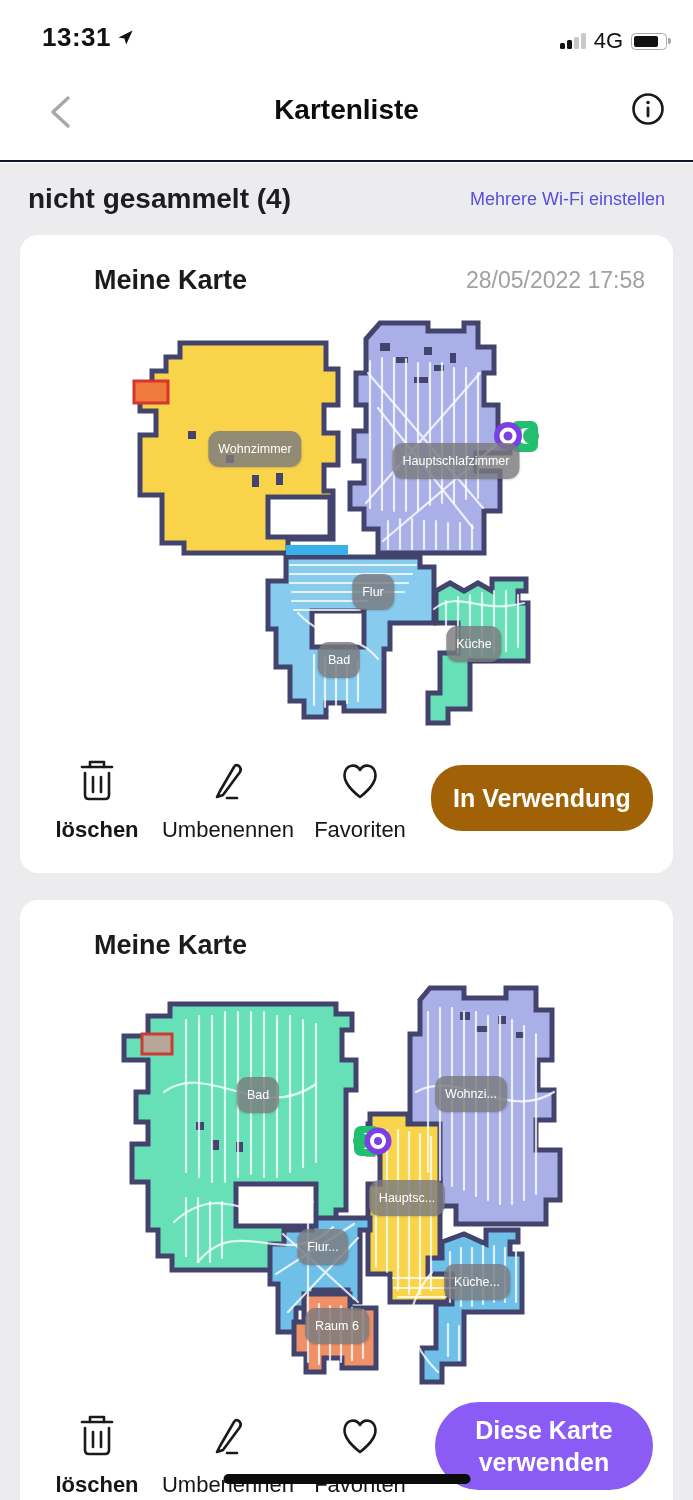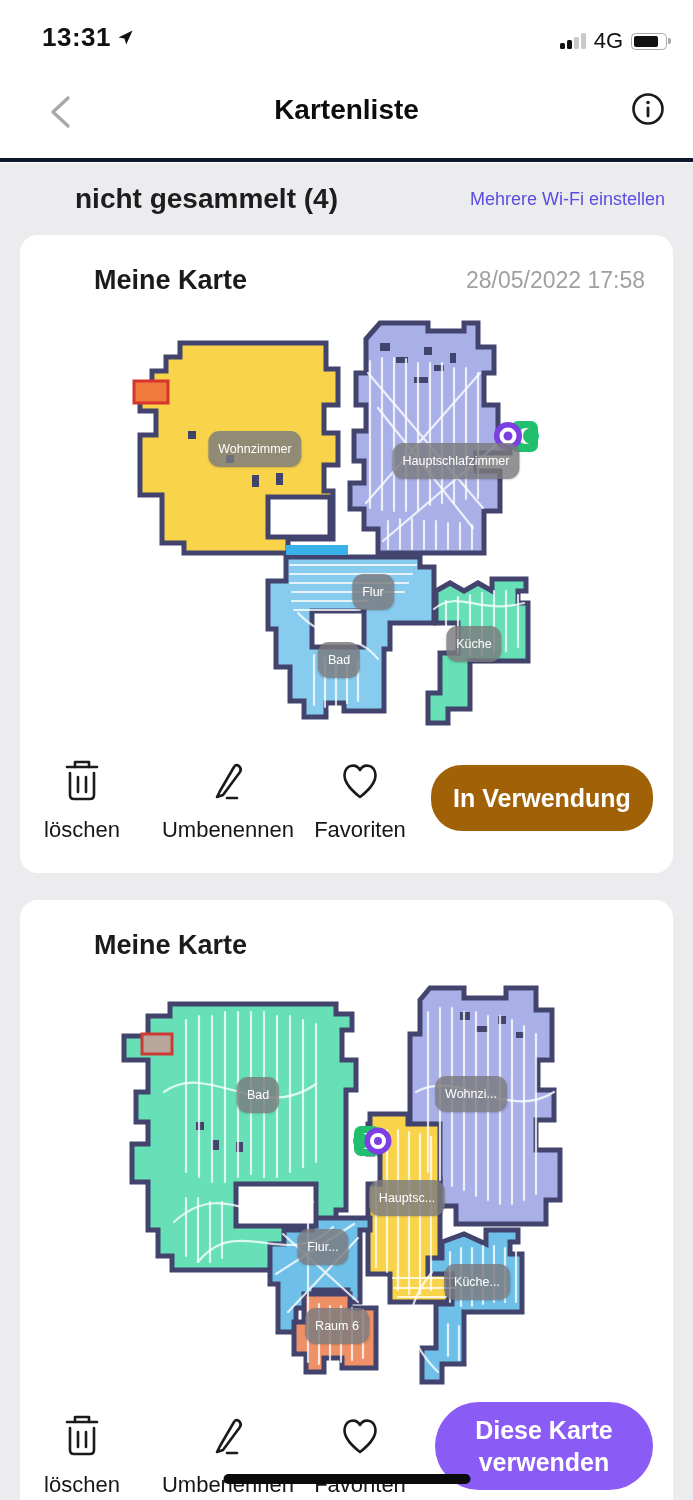--- a/index.html
+++ b/index.html
@@ -16,46 +16,46 @@
   .sig i { display:block; width:4.5px; border-radius:1.5px; background:#c9c9c9; }
   .sig i:nth-child(1){height:6px;background:#111;}
   .sig i:nth-child(2){height:9px;background:#111;}
   .sig i:nth-child(3){height:12px;}
   .sig i:nth-child(4){height:16px;}
   .sb-net { font-size:22px; font-weight:500; color:#111; }
   .batt { position:relative; width:36px; height:17px; border:1.5px solid #a9a9a9; border-radius:4.5px; }
   .batt .fill { position:absolute; left:2px; top:2px; bottom:2px; width:70%; background:#111; border-radius:2px; }
   .batt .tip { position:absolute; right:-5px; top:4.5px; width:3px; height:6px; background:#a9a9a9; border-radius:0 2px 2px 0; }
   
-  .nav { position:relative; height:100px; background:#fff; border-bottom:4px solid #0f172a; }
+  .nav { position:relative; height:100px; background:#fff; border-bottom:2px solid #0f172a; }
   .nav-title { position:absolute; left:0; right:0; top:32px; text-align:center; font-size:28px; font-weight:bold; color:#0c0c0c; }
   .back { position:absolute; left:44px; top:30px; width:34px; height:40px; cursor:pointer; }
   .info { position:absolute; right:28px; top:30px; width:34px; height:34px; cursor:pointer; }
   
   .content { position:absolute; top:163px; left:0; right:0; bottom:0; background:#ececee; overflow:hidden; }
-  .section-row { display:flex; justify-content:space-between; align-items:center; padding:20px 28px 14px 28px;margin-left:47px; }
+  .section-row { display:flex; justify-content:space-between; align-items:center; padding:20px 28px 14px 28px; }
   .section-title { font-size:28px; font-weight:bold; color:#1d1d1f; }
   .section-link { font-size:18px; color:#5a4de0; cursor:pointer; }
   .card { position:absolute; left:20px; width:653px; background:#fff; border-radius:18px; }
   .card1 { top:72px; height:638px; }
   .card2 { top:737px; height:640px; }
   .card-head { display:flex; justify-content:space-between; align-items:center; padding:30px 28px 0 34px;margin-left:40px; }
   .card-title { font-size:27px; font-weight:bold; color:#1b1b1d; }
   .card-date { font-size:23px; color:#a0a0a3; }
   .mapwrap { position:absolute; }
   .map1 { left:108px; top:78px; width:512px; height:434px; }
   .map2 { left:88px; top:72px; width:500px; height:418px; }
   .room-label { position:absolute; transform:translate(-50%,-50%); background:rgba(122,122,126,.82); color:#fff; font-size:12.5px; padding:11px 10px; border-radius:11px; white-space:nowrap; box-shadow:0 1px 2px rgba(0,0,0,.15); }
   
   .action { position:absolute; width:150px; transform:translateX(-50%); text-align:center; cursor:pointer; }
   .card1 .action { top:522px; }
   .card2 .action { top:512px; }
   .action svg { width:42px; height:46px; }
   .action-label { margin-top:10px; font-size:22px; color:#161616; }
-  .a-del { left:62px; } .a-ren { left:208px; } .a-fav { left:340px; }
+  .a-del { left:77px;font-weight:bold; } .a-ren { left:208px; } .a-fav { left:340px; }
   .pill { position:absolute; right:20px; display:flex; align-items:center; justify-content:center; text-align:center; color:#fff; font-weight:bold; font-size:25px; cursor:pointer; }
   .pill-used { top:530px; width:222px; height:66px; border-radius:31px; background:#a16207; }
   .pill-use { top:502px; width:218px; height:88px; border-radius:44px; background:#8a5bf5; padding:0 26px; line-height:1.3; }
   
   .home-indicator { position:absolute; left:50%; transform:translateX(-50%); bottom:16px; width:247px; height:10px; border-radius:6px; background:#0b0b0b; z-index:60; }
   .icon-stroke { stroke:#1a1a1a; stroke-width:2.6; fill:none; stroke-linecap:round; stroke-linejoin:round; }
 </style>
 </head>
 <body>
 

